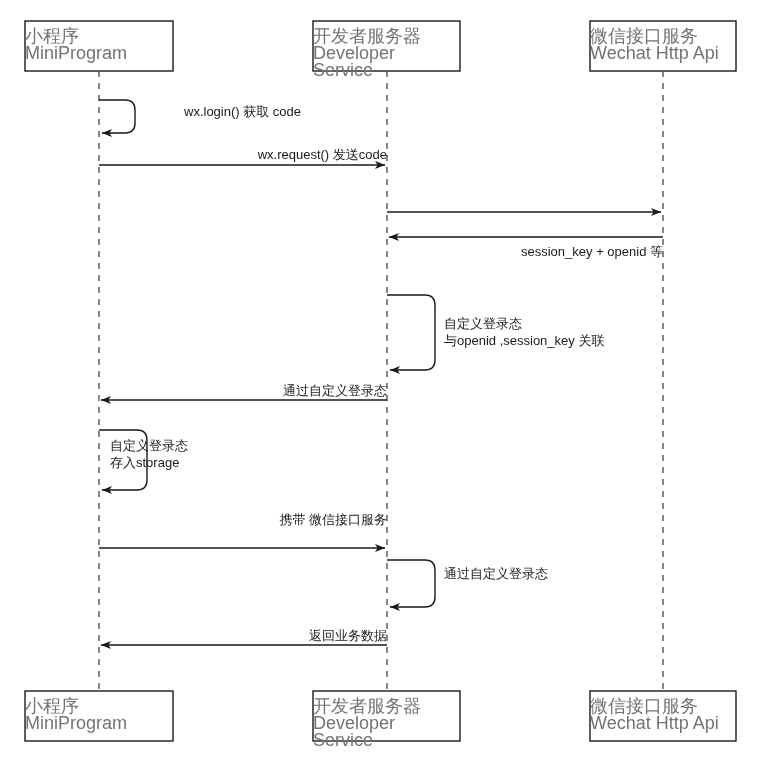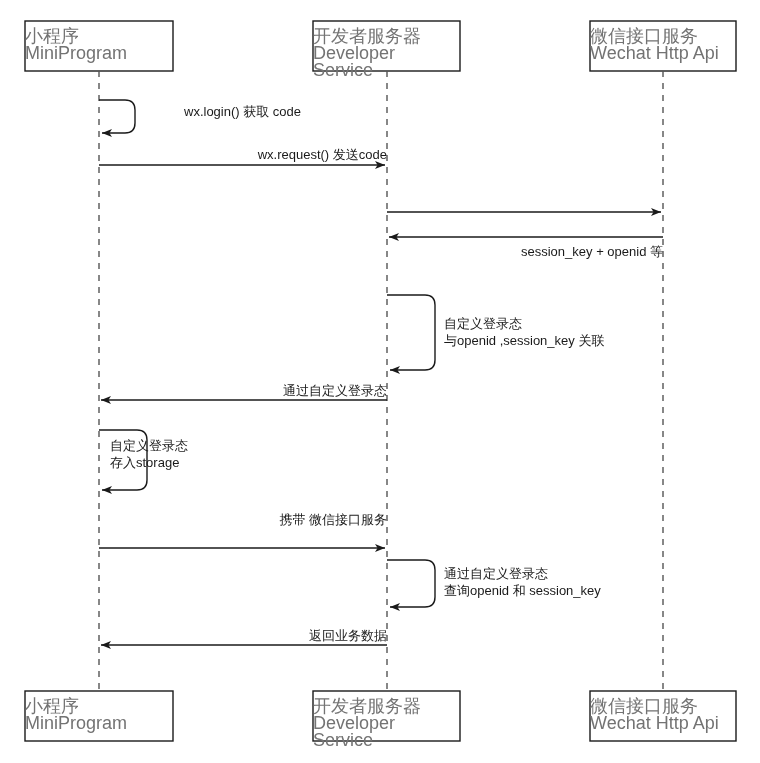--- a/index.html
+++ b/index.html
@@ -126,19 +126,18 @@
       </div>
       <div class="msg-label left" style="left: 110px; top: 437px;">
         <div>自定义登录态</div>
         <div>存入storage</div>
       </div>
       <div class="msg-label" style="left: 99px; width: 288px; top: 511px;">
         <div>携带 微信接口服务</div>
       </div>
       <div class="msg-label left" style="left: 444px; top: 565px;">
         <div>通过自定义登录态</div>
-        <div>查询openid 和 session_key</div>
       </div>
       <div class="msg-label" style="left: 99px; width: 288px; top: 627px;">
         <div>返回业务数据</div>
       </div>
     </div>
 </div>
 
 </body></html>

